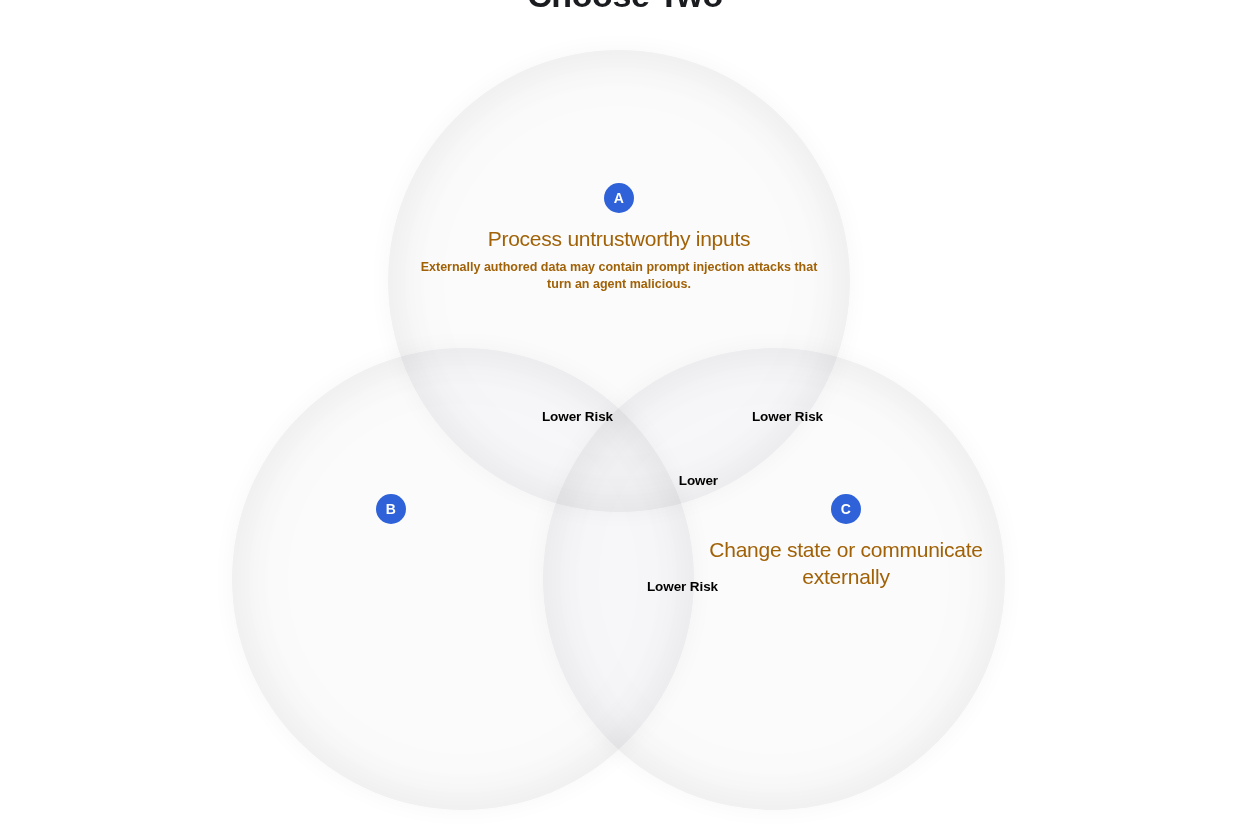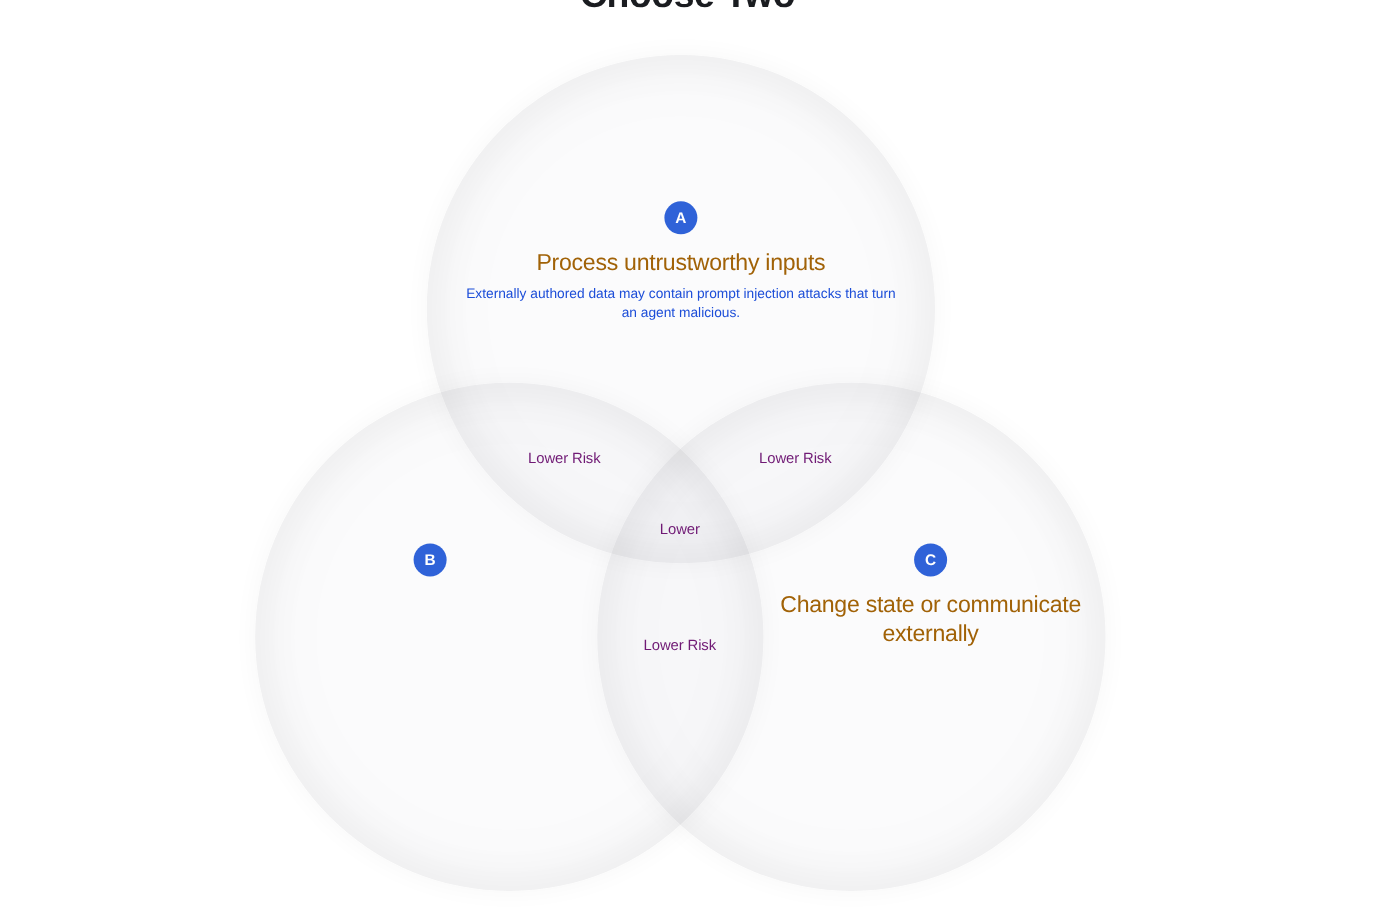--- a/index.html
+++ b/index.html
@@ -64,37 +64,37 @@
   .lobe-title {
     font-size:21px;
     font-weight:400;
     line-height:27px;
     color:#a16207;
     letter-spacing:-0.25px;
     margin-bottom:7px;
   }
   .lobe-desc {
     font-size:12.5px;
-    font-weight:400;
+    font-weight:700;
     line-height:16.5px;
-    color:#1d4ed8;
+    color:#a16207;
   }
 
   #lobe-a { left:419px; top:183px; width:400px; }
   #lobe-b { left:251px; top:494px; width:280px; }
   #lobe-c { left:706px; top:494px; width:280px; }
 
   
   .zone-label {
     position:absolute;
     font-size:13.5px;
-    font-weight:400;
-    color:#701a75;
+    font-weight:700;
+    color:#000000;
     letter-spacing:-0.1px;
-    text-align:center;
+    text-align:right;
     white-space:nowrap;
     z-index:6;
   }
   #zone-ab     { left:413px; top:409px; width:200px; }
   #zone-ac     { left:623px; top:409px; width:200px; }
   #zone-bc     { left:518px; top:579px; width:200px; }
   #zone-abc    { left:518px; top:473px; width:200px; }
 </style>
 </head>
 <body>

